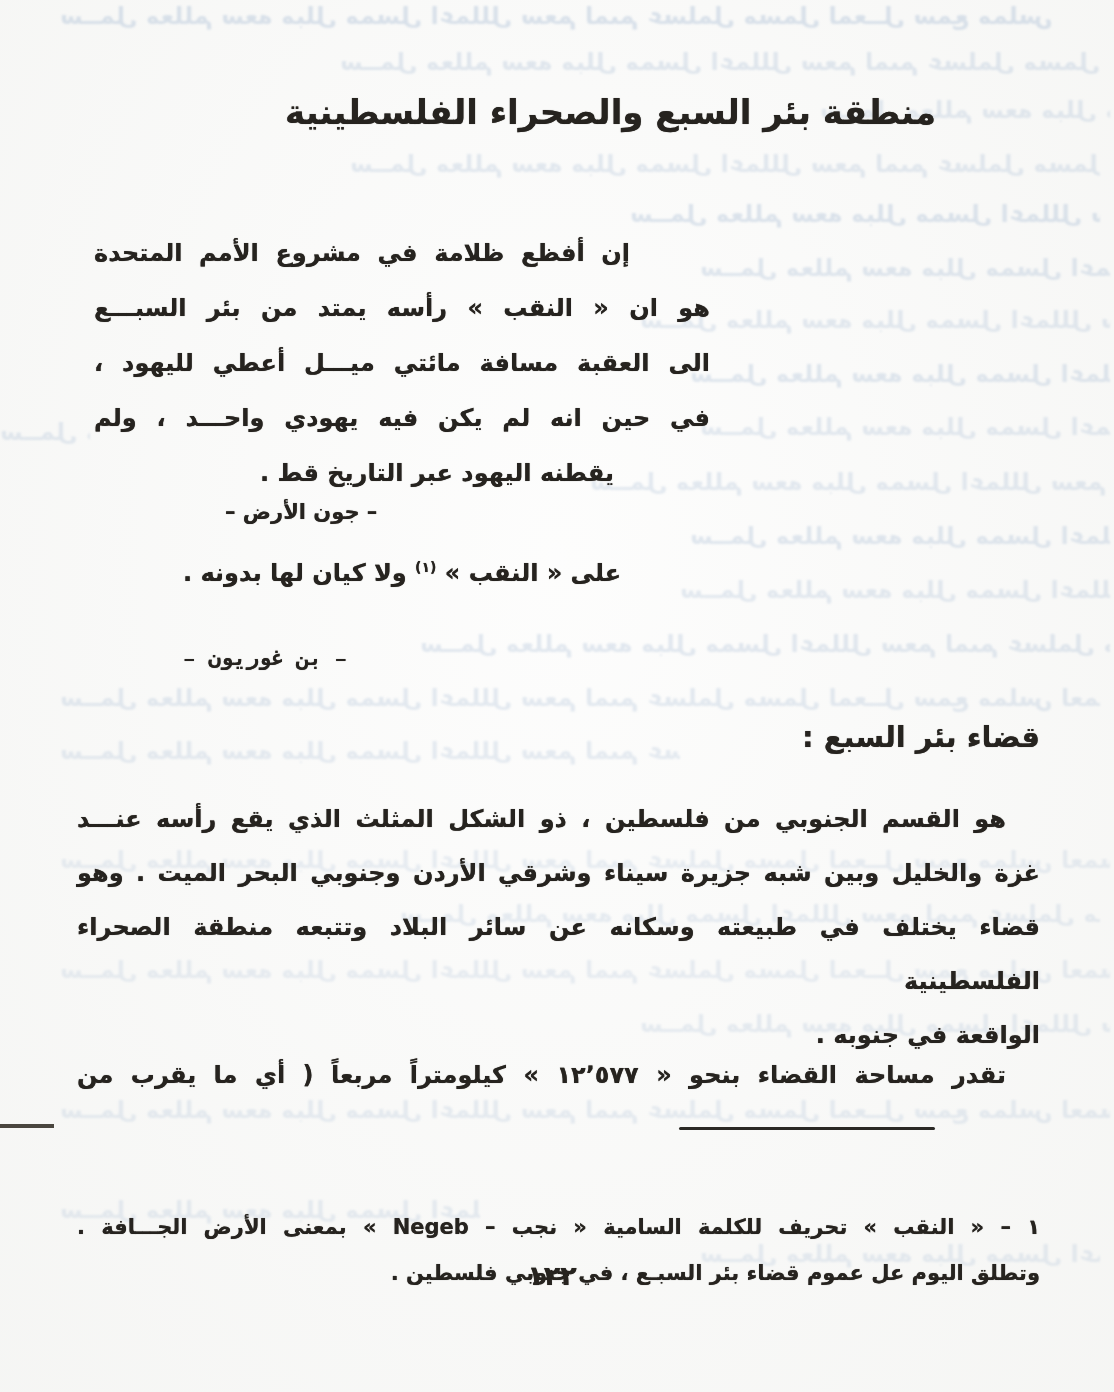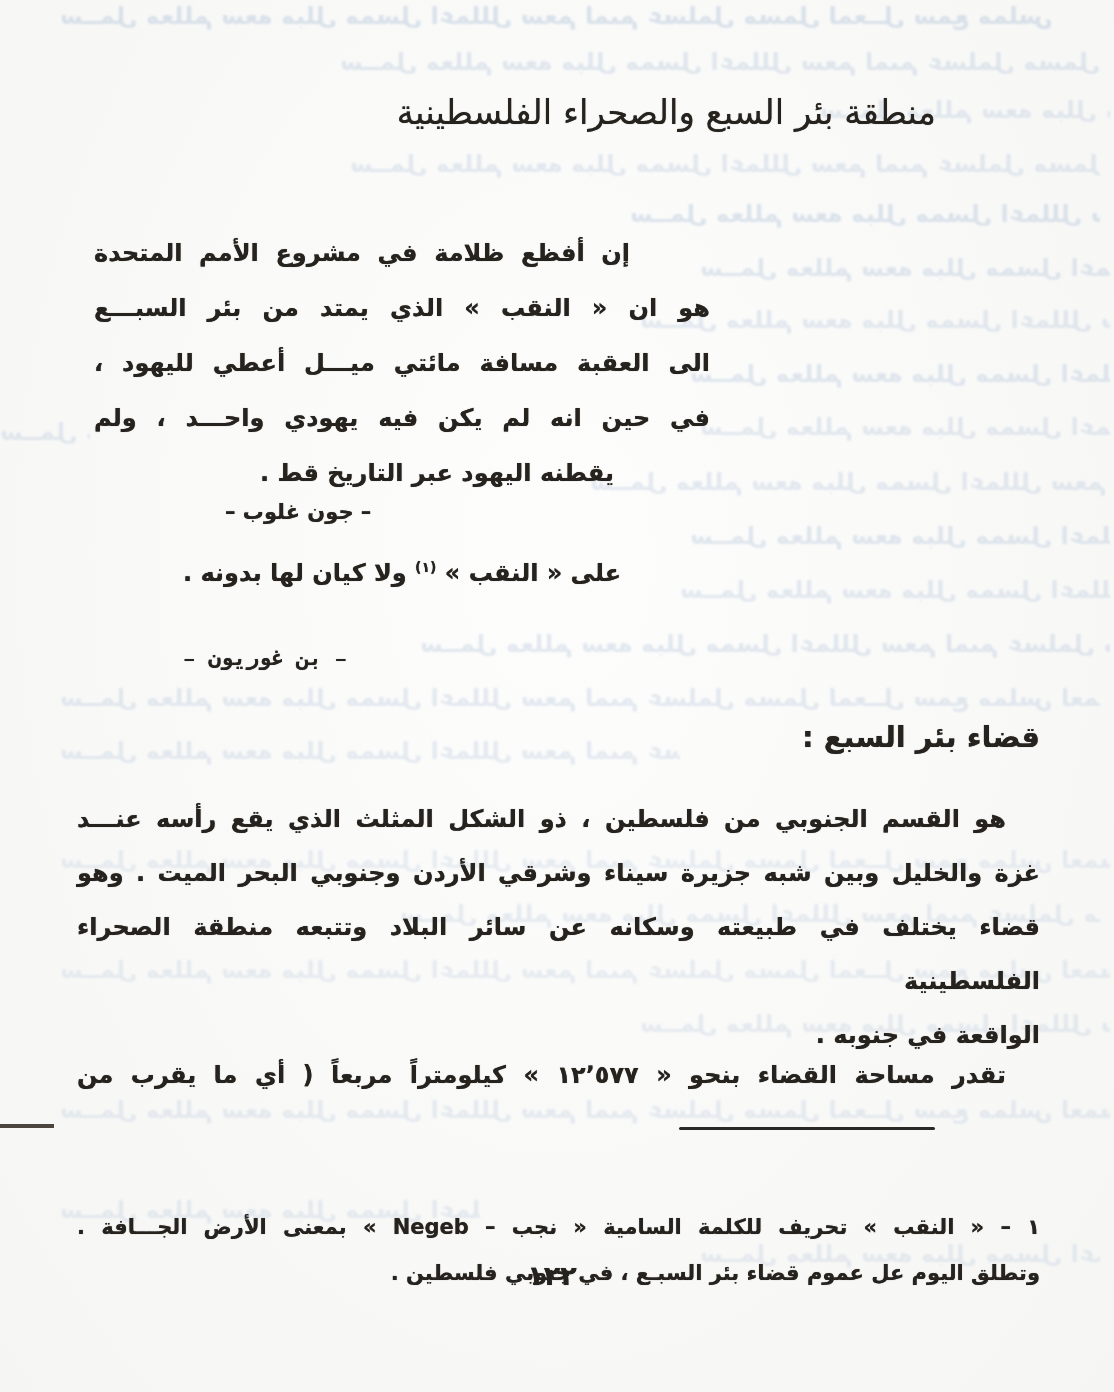--- a/index.html
+++ b/index.html
@@ -30,21 +30,21 @@
     white-space:nowrap;
     transform:scaleX(-1);
     filter:blur(1.2px);
     letter-spacing:2px;
     pointer-events:none;
   }
   
   .ink { text-shadow:0 0 0.7px rgba(40,36,30,0.85); }
   .title {
     position:absolute; top:92px; right:178px;
-    font-size:34px; font-weight:normal; white-space:nowrap;
+    font-size:34px; font-weight:bold; white-space:nowrap;
   }
   .quote {
     position:absolute; right:404px; width:616px;
     font-size:24px; font-weight:bold; line-height:55px;
   }
   .q1 { top:226px; }
   .q2 { top:540px; }
   .qline { text-align:justify; text-align-last:justify; }
   .qline.first { padding-right:80px; }
   .qline.last { text-align-last:center; padding-left:70px; }
@@ -114,26 +114,26 @@
   <span class="bleed" style="top:956px; left:60px;  width:1050px; opacity:.24">ســمل معللم سعه مبلل ممسل اعمللل سعم لمىم عسلمل مسمل لمعــل سمع مملس لعمسم ملمس معمل سلمم عملسم ململ سمعل</span>
   <span class="bleed" style="top:1010px;left:640px; width:470px;  opacity:.26">ســمل معللم سعه مبلل ممسل اعمللل سعم لمىم عسلمل مسمل لمعــل سمع مملس لعمسم ملمس معمل سلمم عملسم ململ سمعل</span>
   <span class="bleed" style="top:1096px;left:60px;  width:1050px; opacity:.26">ســمل معللم سعه مبلل ممسل اعمللل سعم لمىم عسلمل مسمل لمعــل سمع مملس لعمسم ملمس معمل سلمم عملسم ململ سمعل</span>
   <span class="bleed" style="top:1196px;left:60px;  width:420px;  opacity:.26">ســمل معللم سعه مبلل ممسل اعمللل سعم لمىم عسلمل مسمل لمعــل سمع مملس لعمسم ملمس معمل سلمم عملسم ململ سمعل</span>
   <span class="bleed" style="top:1240px;left:700px; width:400px;  opacity:.26">ســمل معللم سعه مبلل ممسل اعمللل سعم لمىم عسلمل مسمل لمعــل سمع مملس لعمسم ملمس معمل سلمم عملسم ململ سمعل</span>
 
   <h1 class="title ink">منطقة بئر السبع والصحراء الفلسطينية</h1>
 
   <blockquote class="quote q1 ink">
     <div class="qline first">إن أفظع ظلامة في مشروع الأمم المتحدة</div>
-    <div class="qline">هو ان « النقب » الذي يمتد من بئر السبـــع</div>
+    <div class="qline">هو ان « النقب » رأسه يمتد من بئر السبـــع</div>
     <div class="qline">الى العقبة مسافة مائتي ميـــل أعطي لليهود ،</div>
     <div class="qline">في حين انه لم يكن فيه يهودي واحـــد ، ولم</div>
     <div class="qline last">يقطنه اليهود عبر التاريخ قط .</div>
   </blockquote>
-  <div class="attribution attr1 ink">– جون غلوب –</div>
+  <div class="attribution attr1 ink">– جون الأرض –</div>
 
   <blockquote class="quote q2 ink">
     <div class="qline last">
       <span>على « النقب »</span>
       <span class="fn-marker">(١)</span>
       <span>ولا كيان لها بدونه .</span>
     </div>
   </blockquote>
   <div class="attribution attr2 ink">– بن غوريون –</div>
 

